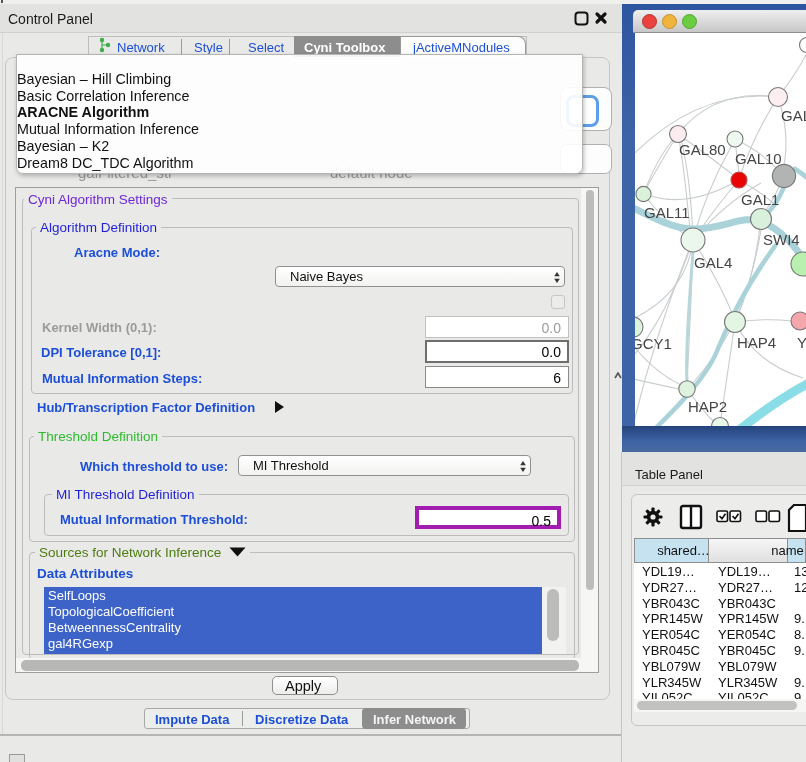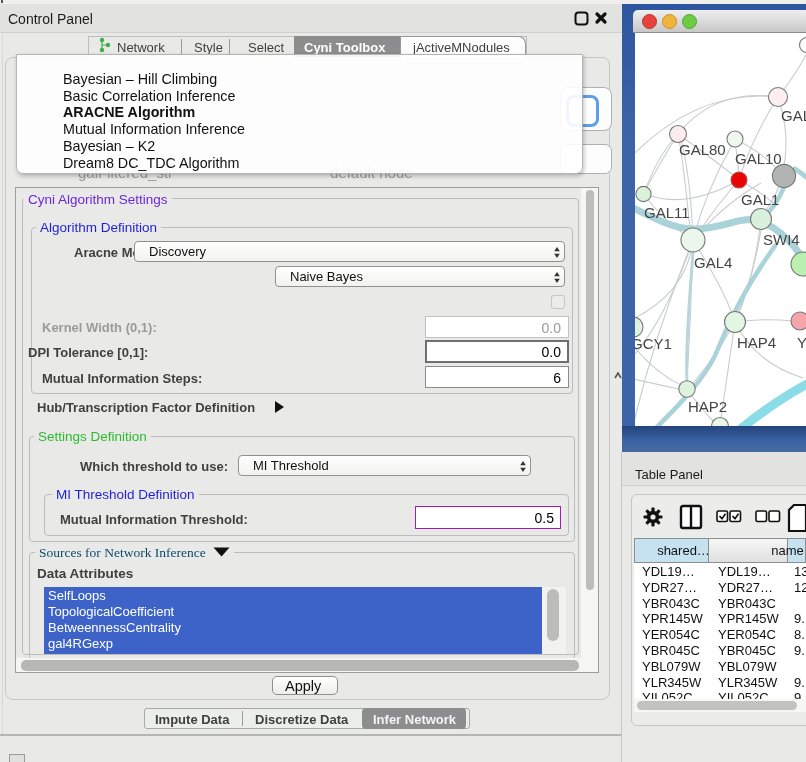--- a/index.html
+++ b/index.html
@@ -1,19 +1,19 @@
 <!DOCTYPE html>
 <html><head>
 <meta charset="utf-8">
 <style>
 html,body{margin:0;padding:0;}
 body{width:806px;height:762px;position:relative;overflow:hidden;
   font-family:"Liberation Sans",sans-serif;background:#e9e9e8;}
 .abs{position:absolute;}
-.lbl{font-size:13px;color:#404040;}
+.lbl{font-size:13px;color:#1d4ed8;}
 .bold{font-weight:bold;}
 .groupbox{position:absolute;border:1px solid #bcbcbc;border-radius:4px;}
 .gtitle{position:absolute;background:#e9e9e8;padding:0 4px;font-size:13.5px;white-space:nowrap;}
 .combo{position:absolute;background:linear-gradient(#ffffff,#f2f2f1);border:1px solid #919191;border-radius:4px;box-sizing:border-box;}
 .combo .ctext{position:absolute;left:14px;top:2px;font-size:13px;color:#111;}
 .carrow{position:absolute;right:6px;top:1px;font-size:11px;color:#333;letter-spacing:0;}
 .field{position:absolute;background:#fff;box-sizing:border-box;font-size:14px;text-align:right;}
 </style>
 </head>
 <body>
@@ -56,72 +56,65 @@
   <div class="abs" style="left:581px;top:188px;width:17px;height:471px;background:#f6f6f5;"></div>
   <div class="abs" style="left:586px;top:190px;width:8px;height:400px;background:#bdbdbc;border-radius:4px;"></div>
 
   <div class="groupbox" style="left:22px;top:198px;width:555px;height:455px;"></div>
   <div class="gtitle" style="left:24px;top:192px;color:#6d28d9;">Cyni Algorithm Settings</div>
 
   <div class="groupbox" style="left:31px;top:227px;width:540px;height:165px;"></div>
   <div class="gtitle" style="left:36px;top:220px;color:#1f1fd9;">Algorithm Definition</div>
 
   <div class="abs lbl bold" style="left:42px;top:245px;margin-left:32px;">Aracne Mode:</div>
-  <div class="combo" style="left:134px;top:241px;width:431px;height:21px;">
-    <span class="ctext">Discovery</span>
-    <svg class="carrow" style="top:4.5px;right:4px;" width="6" height="11" viewBox="0 0 6 11">
-      <path d="M3 0 L5.8 4.3 H0.2 Z" fill="#333"></path>
-        <path d="M3 11 L5.8 6.7 H0.2 Z" fill="#333"></path>
-    </svg>
-  </div>
 
   <div class="combo" style="left:275px;top:266px;width:290px;height:21px;">
     <span class="ctext">Naive Bayes</span>
     <svg class="carrow" style="top:4.5px;right:4px;" width="6" height="11" viewBox="0 0 6 11">
       <path d="M3 0 L5.8 4.3 H0.2 Z" fill="#333"></path>
         <path d="M3 11 L5.8 6.7 H0.2 Z" fill="#333"></path>
     </svg>
   </div>
 
   <div class="abs" style="left:551px;top:295px;width:12px;height:12px;background:#ececeb;border:1px solid #c6c6c5;border-radius:3px;"></div>
 
   <div class="abs lbl bold" style="left:42px;top:320px;color:#9b9b9b;">Kernel Width (0,1):</div>
   <div class="field" style="left:425px;top:316px;width:144px;height:22px;border:1px solid #c2c2c1;color:#9b9b9b;padding:3px 7px 0 0;">0.0</div>
 
-  <div class="abs lbl bold" style="left:28px;top:345px;">DPI Tolerance [0,1]:</div>
+  <div class="abs lbl bold" style="left:41px;top:345px;">DPI Tolerance [0,1]:</div>
   <div class="field" style="left:425px;top:340px;width:144px;height:23px;border:2px solid #6f6f6f;color:#000;padding:2px 6px 0 0;">0.0</div>
 
   <div class="abs lbl bold" style="left:42px;top:371px;">Mutual Information Steps:</div>
   <div class="field" style="left:425px;top:366px;width:144px;height:22px;border:1px solid #8b8b8b;color:#000;padding:3px 7px 0 0;">6</div>
 
   <div class="abs lbl bold" style="left:37px;top:400px;">Hub/Transcription Factor Definition</div>
   <svg class="abs" style="left:273px;top:400px;" width="12" height="14" viewBox="0 0 12 14">
     <path d="M2 1 L11 7 L2 13 Z" fill="#111"></path>
   </svg>
 
   <div class="groupbox" style="left:29px;top:436px;width:544px;height:104px;"></div>
-  <div class="gtitle" style="left:34px;top:429px;color:#2dbb2d;">Settings Definition</div>
+  <div class="gtitle" style="left:34px;top:429px;color:#2dbb2d;">Threshold Definition</div>
 
   <div class="abs lbl bold" style="left:80px;top:459px;">Which threshold to use:</div>
   <div class="combo" style="left:238px;top:455px;width:293px;height:21px;">
     <span class="ctext">MI Threshold</span>
     <svg class="carrow" style="top:4.5px;right:4px;" width="6" height="11" viewBox="0 0 6 11">
       <path d="M3 0 L5.8 4.3 H0.2 Z" fill="#333"></path>
         <path d="M3 11 L5.8 6.7 H0.2 Z" fill="#333"></path>
     </svg>
   </div>
 
   <div class="groupbox" style="left:44px;top:494px;width:523px;height:40px;"></div>
   <div class="gtitle" style="left:52px;top:487px;color:#1f1fd9;">MI Threshold Definition</div>
 
   <div class="abs lbl bold" style="left:60px;top:512px;">Mutual Information Threshold:</div>
-  <div class="field" style="left:415px;top:506px;width:146px;height:23px;border:1px solid #a21caf;color:#000;padding:3px 6px 0 0;">0.5</div>
+  <div class="field" style="left:415px;top:506px;width:146px;height:23px;border:4px solid #a21caf;color:#000;padding:3px 6px 0 0;">0.5</div>
 
   <div class="groupbox" style="left:29px;top:552px;width:544px;height:106px;"></div>
-  <div class="gtitle" style="left:35px;top:545px;color:#0c4a6e;font-family:Liberation Serif, serif;">Sources for Network Inference <svg width="17" height="10" viewBox="0 0 17 10" style="margin-left:4px;">
+  <div class="gtitle" style="left:35px;top:545px;color:#4d7c0f;">Sources for Network Inference <svg width="17" height="10" viewBox="0 0 17 10" style="margin-left:4px;">
         <path d="M0.5 0.5 L16.5 0.5 L8.5 9.5 Z" fill="#111"></path>
       </svg></div>
   <div class="abs lbl bold" style="left:37px;top:566px;font-size:13.5px;">Data Attributes</div>
 
   <div class="abs" style="left:44px;top:587px;width:498px;height:67px;background:#3d63c8;overflow:hidden;">
     <div style="font-size:13px;color:#fff;padding:1px 0 0 4px;line-height:16px;">SelfLoops<br>TopologicalCoefficient<br>BetweennessCentrality<br>gal4RGexp</div>
   </div>
   <div class="abs" style="left:542px;top:587px;width:24px;height:67px;background:#f2f2f1;"></div>
   <div class="abs" style="left:547px;top:589px;width:12px;height:52px;background:#bcbcbb;border-radius:6px;"></div>
 
@@ -148,21 +141,21 @@
       <path d="M1 6 L4 1 L7 6" fill="none" stroke="#555" stroke-width="1.6"></path>
     </svg>
 
   <div class="abs" style="left:560px;top:87px;width:50px;height:42px;border:1px solid #b0b0af;border-radius:8px;background:#fdfdfd;z-index:40;"></div>
   <div class="abs" style="left:566px;top:95px;width:27px;height:26px;border:3px solid #5c9fe8;border-radius:8px;background:#fff;z-index:41;"></div>
   <div class="abs" style="left:560px;top:144px;width:50px;height:28px;border:1px solid #b0b0af;border-radius:7px;background:#fdfdfd;z-index:40;"></div>
   <div class="abs" style="left:78px;top:164px;font-size:15px;color:#9b9b9a;z-index:40;">galFiltered_str</div>
   <div class="abs" style="left:330px;top:164px;font-size:15px;color:#9b9b9a;z-index:40;">default node</div>
 
   <div class="abs" style="left:16px;top:54px;width:565px;height:118px;background:rgba(255,255,255,0.9);border:1px solid #b5b5b4;border-radius:0 0 7px 7px;box-shadow:1px 2px 4px rgba(0,0,0,0.25);z-index:50;"></div>
-  <div class="abs" style="left:17px;top:71px;font-size:14.3px;color:#111;line-height:16.7px;z-index:51;margin-left:46px;">Bayesian – Hill Climbing<br>Basic Correlation Inference<br><b>ARACNE Algorithm</b><br>Mutual Information Inference<br>Bayesian – K2<br>Dream8 DC_TDC Algorithm</div>
+  <div class="abs" style="left:17px;top:71px;font-size:14.3px;color:#111;line-height:16.7px;z-index:51;">Bayesian – Hill Climbing<br>Basic Correlation Inference<br><b>ARACNE Algorithm</b><br>Mutual Information Inference<br>Bayesian – K2<br>Dream8 DC_TDC Algorithm</div>
 </div>
 
 <div class="abs" style="left:622px;top:0;width:184px;height:762px;background:#e9e9e8;">
 
   <div class="abs" style="left:0;top:0;width:184px;height:4px;background:#f0f0ef;"></div>
 
   <div class="abs" style="left:0;top:4px;width:184px;height:448px;background:linear-gradient(#2e55a0,#3d64a6 30%,#3d64a6);"></div>
   <div class="abs" style="left:-1px;top:452px;width:1px;height:310px;background:#c6c6c5;"></div>
 
   <div class="abs" style="left:11px;top:10px;width:173px;height:416px;">

